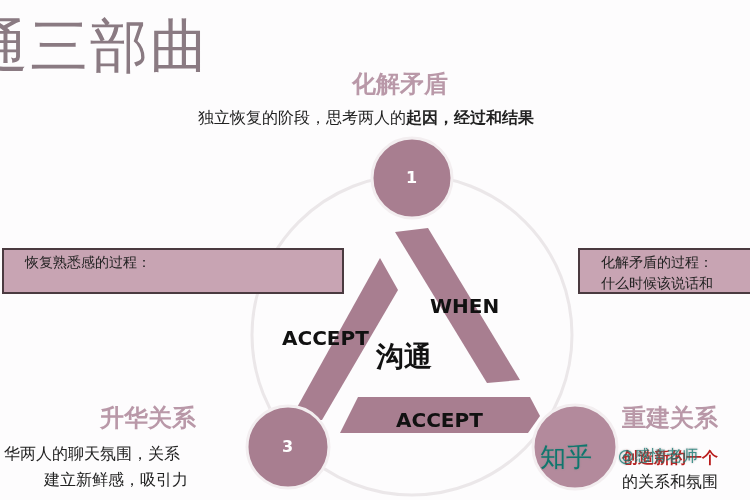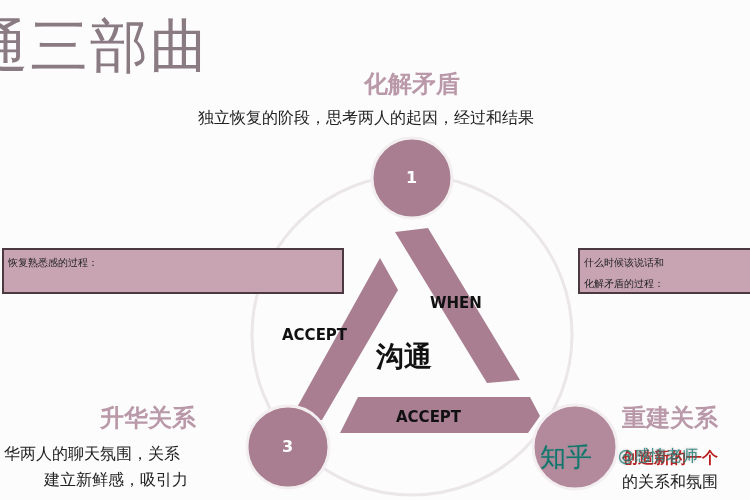--- a/index.html
+++ b/index.html
@@ -12,28 +12,28 @@
     .title {
       left: -30px; top: 6px; font-size: 58px; color: #8a7a82;
       letter-spacing: 2px; white-space: nowrap; line-height: 80px;
     }
     .heading {
       font-size: 24px; font-weight: bold; color: #b998a8; white-space: nowrap;
     }
     .desc {
       font-size: 16px; color: #222; white-space: nowrap; font-weight: normal;
     }
-    .desc b { font-weight: normal; }
+    .desc b { font-weight: bold; }
     .box {
       background: #c8a4b3; border: 2px solid #4a3a40; height: 46px;
-      font-size: 10px; color: #222; line-height: 21px; padding: 2px 4px;
+      font-size: 14px; color: #222; line-height: 21px; padding: 2px 21px;
       box-sizing: border-box; white-space: nowrap; overflow: hidden;
     }
     .label-en {
-      font-size: 15px; font-weight: bold; color: #111; white-space: nowrap;
+      font-size: 20px; font-weight: bold; color: #111; white-space: nowrap;
     }
     .center-label {
       font-size: 28px; font-weight: bold; color: #111; white-space: nowrap; text-align: center;
     }
     .num {
       color: #fff; font-size: 16px; font-weight: bold;
     }
     svg.diagram { position: absolute; left: 0; top: 0; }
     .watermark {
       font-size: 26px; color: #0f766e; white-space: nowrap;
@@ -56,32 +56,32 @@
   <polygon points="358,397 530,397 540,416 528,433 340,433" fill="#a87e90"></polygon>
 
   <circle cx="412" cy="178" r="40" fill="#a87e90" stroke="#f3eef0" stroke-width="3"></circle>
   <circle cx="288" cy="447" r="41" fill="#a87e90" stroke="#f3eef0" stroke-width="3"></circle>
   <circle cx="575" cy="447" r="42" fill="#b38a9c" stroke="#f3eef0" stroke-width="3"></circle>
 </svg>
 
 <div class="abs num" style="left:406px; top:168px;">1</div>
 <div class="abs num" style="left:282px; top:437px;">3</div>
 
-<div class="abs heading" style="left:364px; top:68px;">化解矛盾</div>
+<div class="abs heading" style="left:352px; top:68px;">化解矛盾</div>
 <div class="abs desc" style="left:198px; top:108px;">
   <span>独立恢复的阶段，思考两人的</span><b>起因</b><b>，</b><b>经过和结果</b>
 </div>
 
 <div class="abs box" style="left:2px; top:248px; width:342px;">
   <div>恢复熟悉感的过程：</div>
 </div>
 
 <div class="abs box" style="left:578px; top:248px; width:180px;">
+  <div>化解矛盾的过程：</div>
   <div>什么时候该说话和</div>
-  <div>化解矛盾的过程：</div>
 </div>
 
 <div class="abs label-en" style="left:282px; top:326px;">ACCEPT</div>
 <div class="abs label-en" style="left:430px; top:294px;">WHEN</div>
 <div class="abs label-en" style="left:396px; top:408px;">ACCEPT</div>
 
 <div class="abs center-label" style="left:376px; top:338px;">沟通</div>
 
 <div class="abs heading" style="left:100px; top:402px;">升华关系</div>
 <div class="abs desc" style="left:4px; top:444px;">华两人的聊天氛围，关系</div>

